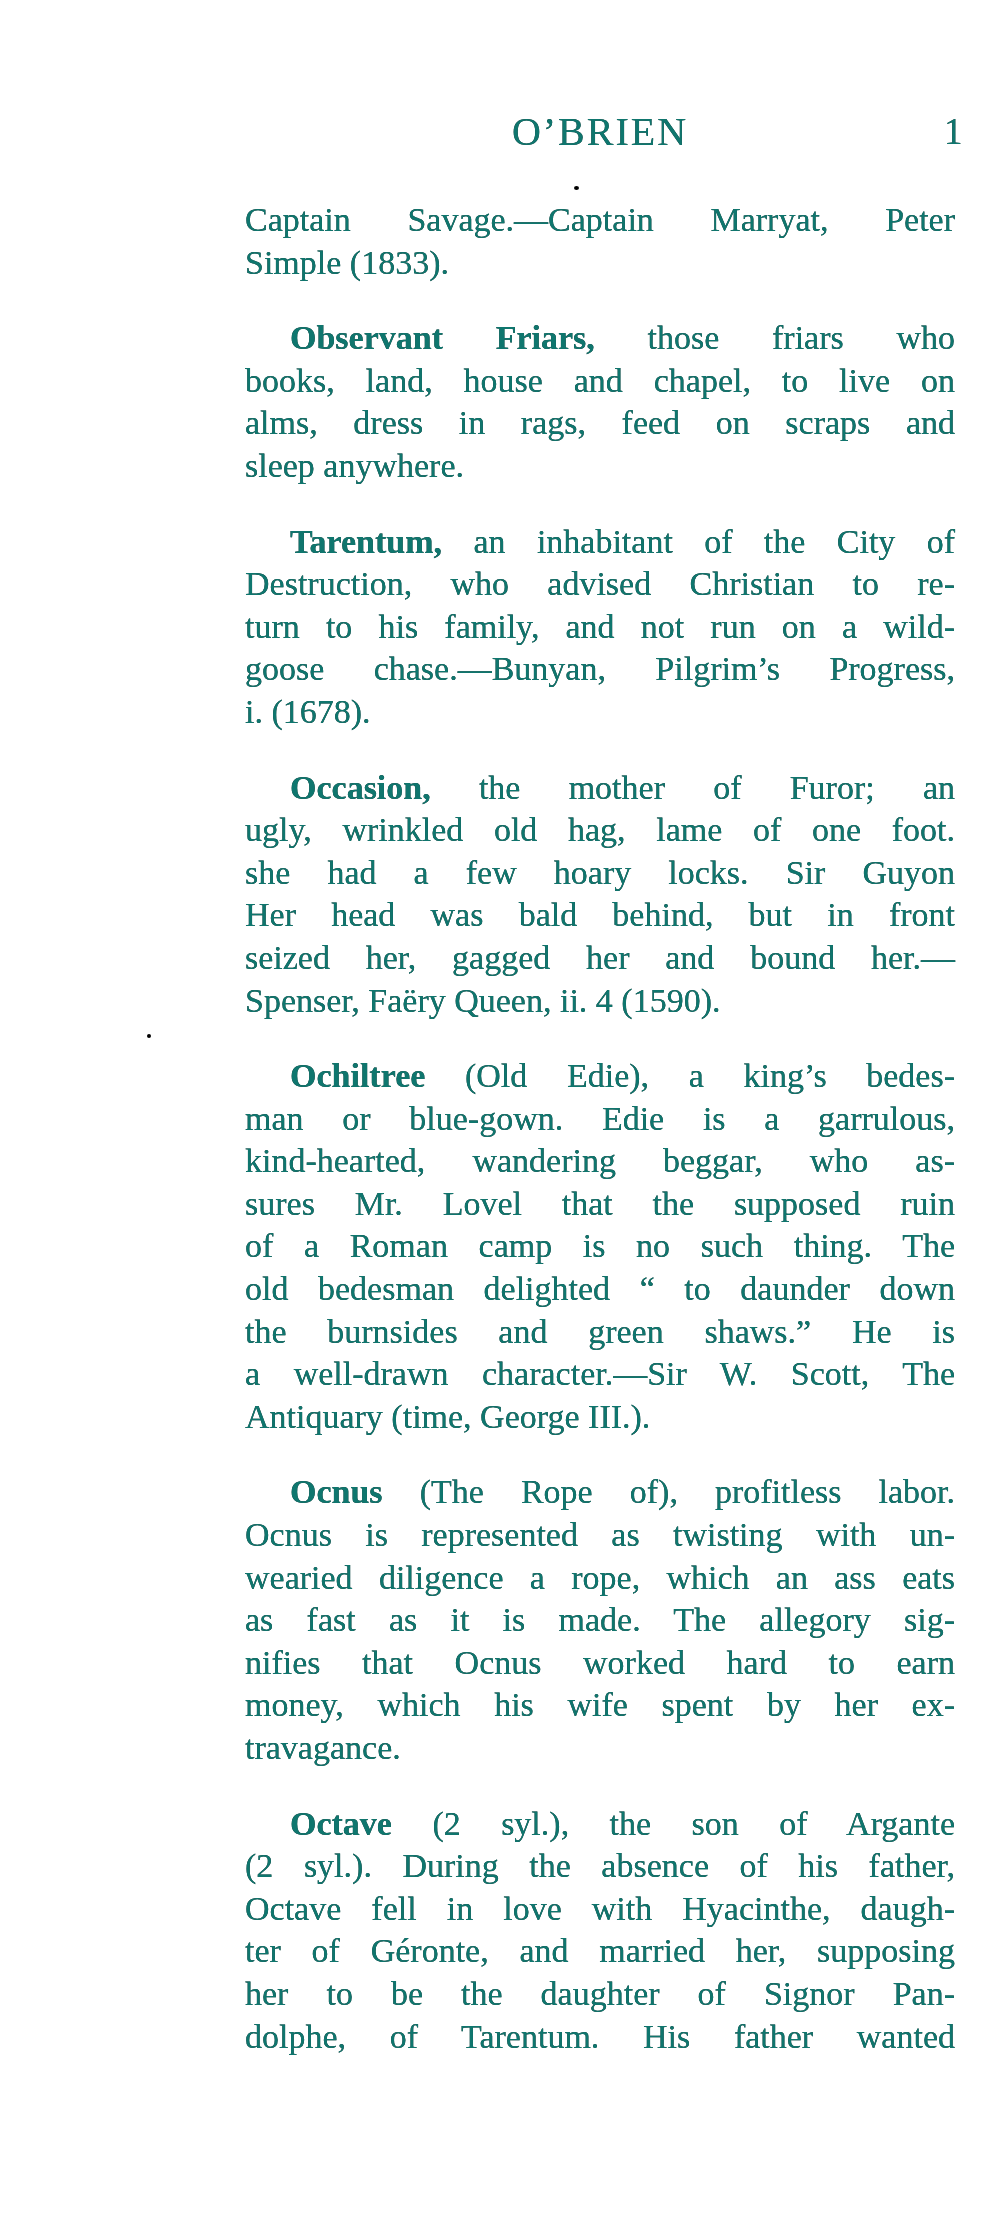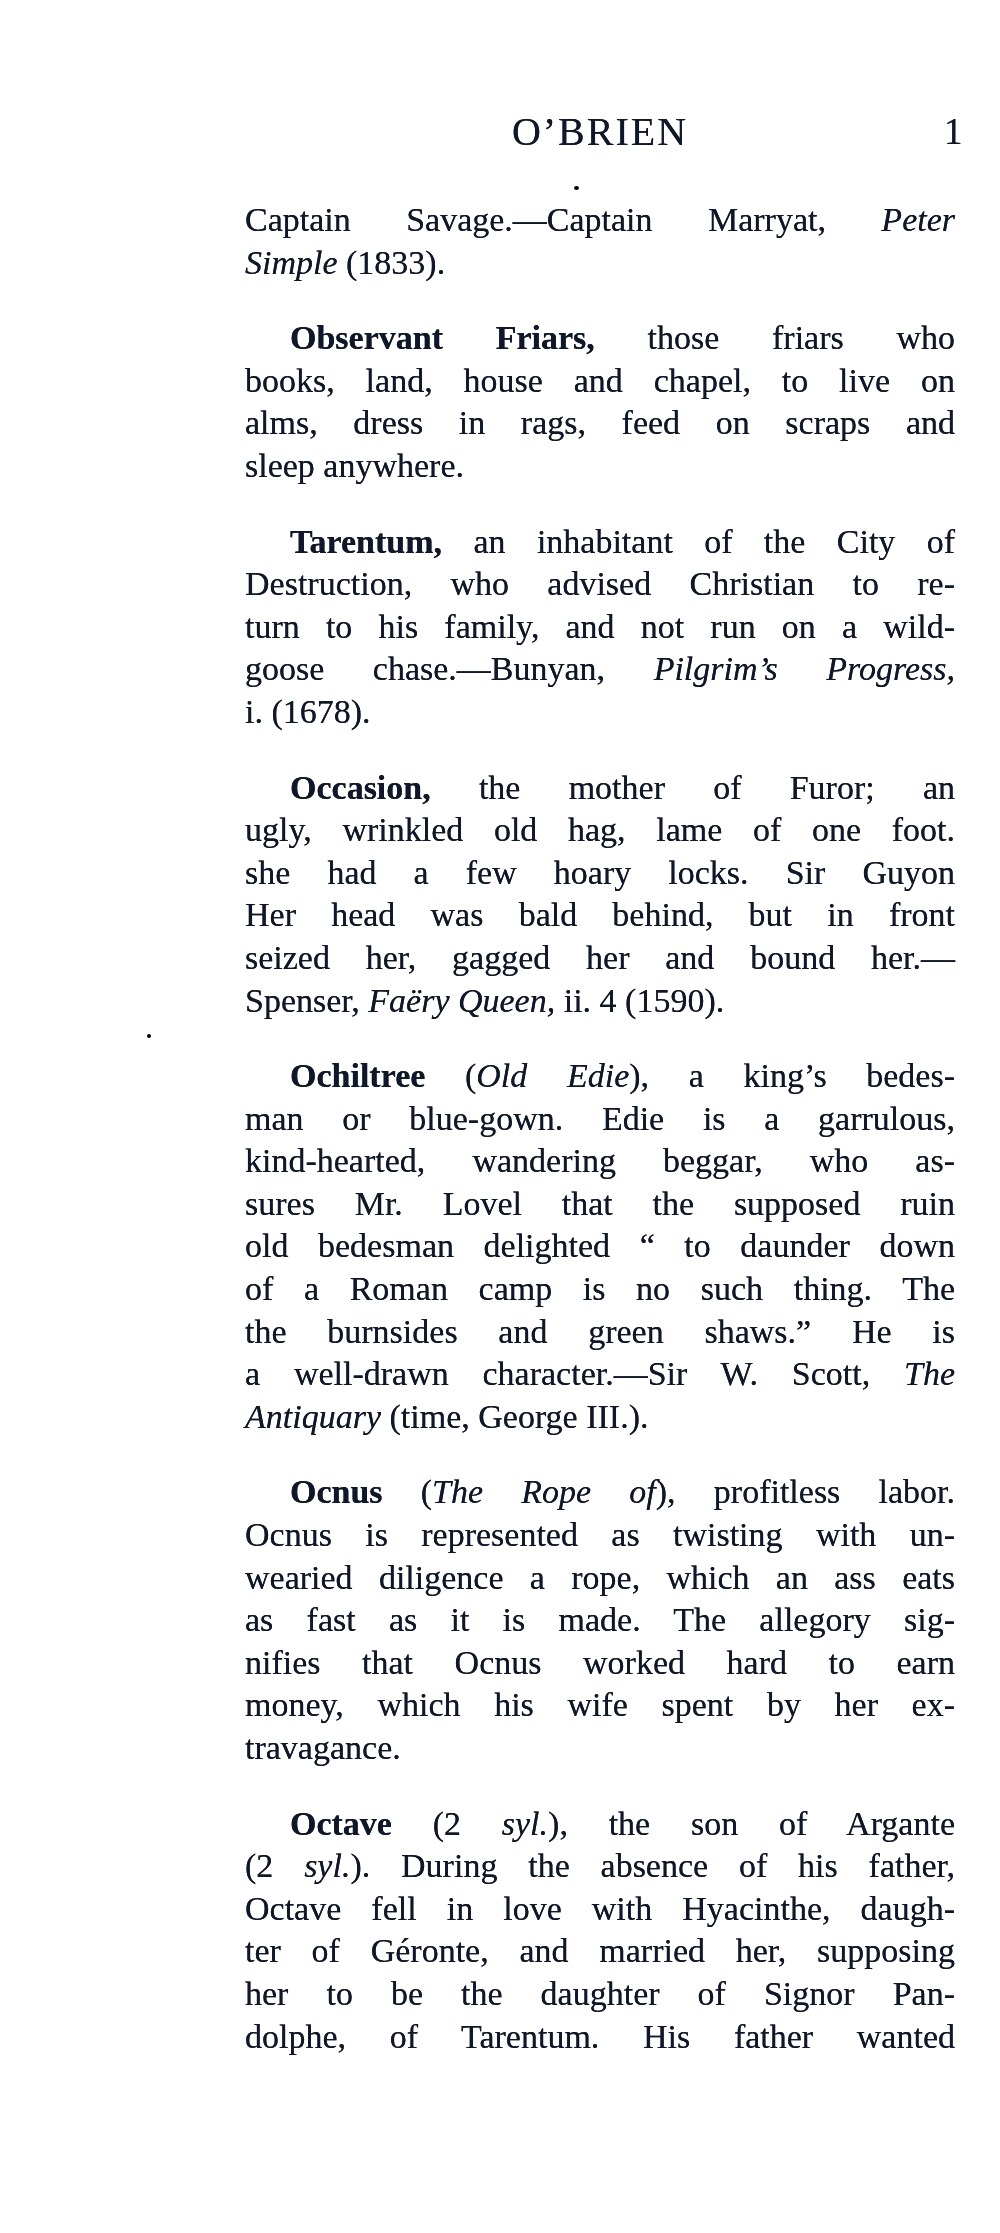--- a/index.html
+++ b/index.html
@@ -2,21 +2,21 @@
 <html><head>
 <meta charset="utf-8">
 <style>
   html, body { margin: 0; padding: 0; background: #777; }
   .page {
     position: relative;
     width: 1000px;
     height: 2233px;
     background: #ffffff;
     font-family: "Liberation Serif", "DejaVu Serif", serif;
-    color: #0f172a;
+    color: #0f766e;
     overflow: hidden;
     text-shadow: 0 0 0.6px rgba(0,0,0,0.85);
   }
   .running-head {
     position: absolute;
     top: 108px;
     left: 245px;
     width: 710px;
     text-align: center;
     font-size: 40px;
@@ -39,21 +39,21 @@
   }
   .para { margin: 0 0 33px 0; padding: 0; }
   .para.indent .line:first-child { text-indent: 45px; }
   .line {
     display: block;
     text-align: justify;
     text-align-last: justify;
   }
   .line.last { text-align-last: left; }
   .seg.b { font-weight: bold; }
-  .seg.i { font-style: italic; }
+  .seg.i { }
   .speck {
     position: absolute;
     background: #000;
     border-radius: 50%;
   }
   .speck1 { left: 574px; top: 186px; width: 5px; height: 4px; }
   .speck2 { left: 147px; top: 1034px; width: 4px; height: 4px; }
 </style>
 </head>
 <body>
@@ -87,22 +87,22 @@
         <span class="line"><span class="seg n">she had a few hoary locks. Sir Guyon</span></span>
         <span class="line"><span class="seg n">Her head was bald behind, but in front</span></span>
         <span class="line"><span class="seg n">seized her, gagged her and bound her.—</span></span>
         <span class="line last"><span class="seg n">Spenser, </span><span class="seg i">Faëry Queen,</span><span class="seg n"> ii. 4 (1590).</span></span>
       </p>
       <p class="para indent">
         <span class="line"><span class="seg b">Ochiltree</span><span class="seg n"> (</span><span class="seg i">Old Edie</span><span class="seg n">), a king’s bedes-</span></span>
         <span class="line"><span class="seg n">man or blue-gown. Edie is a garrulous,</span></span>
         <span class="line"><span class="seg n">kind-hearted, wandering beggar, who as-</span></span>
         <span class="line"><span class="seg n">sures Mr. Lovel that the supposed ruin</span></span>
+        <span class="line"><span class="seg n">of a Roman camp is no such thing. The</span></span>
         <span class="line"><span class="seg n">old bedesman delighted “ to daunder down</span></span>
-        <span class="line"><span class="seg n">of a Roman camp is no such thing. The</span></span>
         <span class="line"><span class="seg n">the burnsides and green shaws.” He is</span></span>
         <span class="line"><span class="seg n">a well-drawn character.—Sir W. Scott, </span><span class="seg i">The</span></span>
         <span class="line last"><span class="seg i">Antiquary</span><span class="seg n"> (time, George III.).</span></span>
       </p>
       <p class="para indent">
         <span class="line"><span class="seg b">Ocnus</span><span class="seg n"> (</span><span class="seg i">The Rope of</span><span class="seg n">), profitless labor.</span></span>
         <span class="line"><span class="seg n">Ocnus is represented as twisting with un-</span></span>
         <span class="line"><span class="seg n">wearied diligence a rope, which an ass eats</span></span>
         <span class="line"><span class="seg n">as fast as it is made. The allegory sig-</span></span>
         <span class="line"><span class="seg n">nifies that Ocnus worked hard to earn</span></span>

